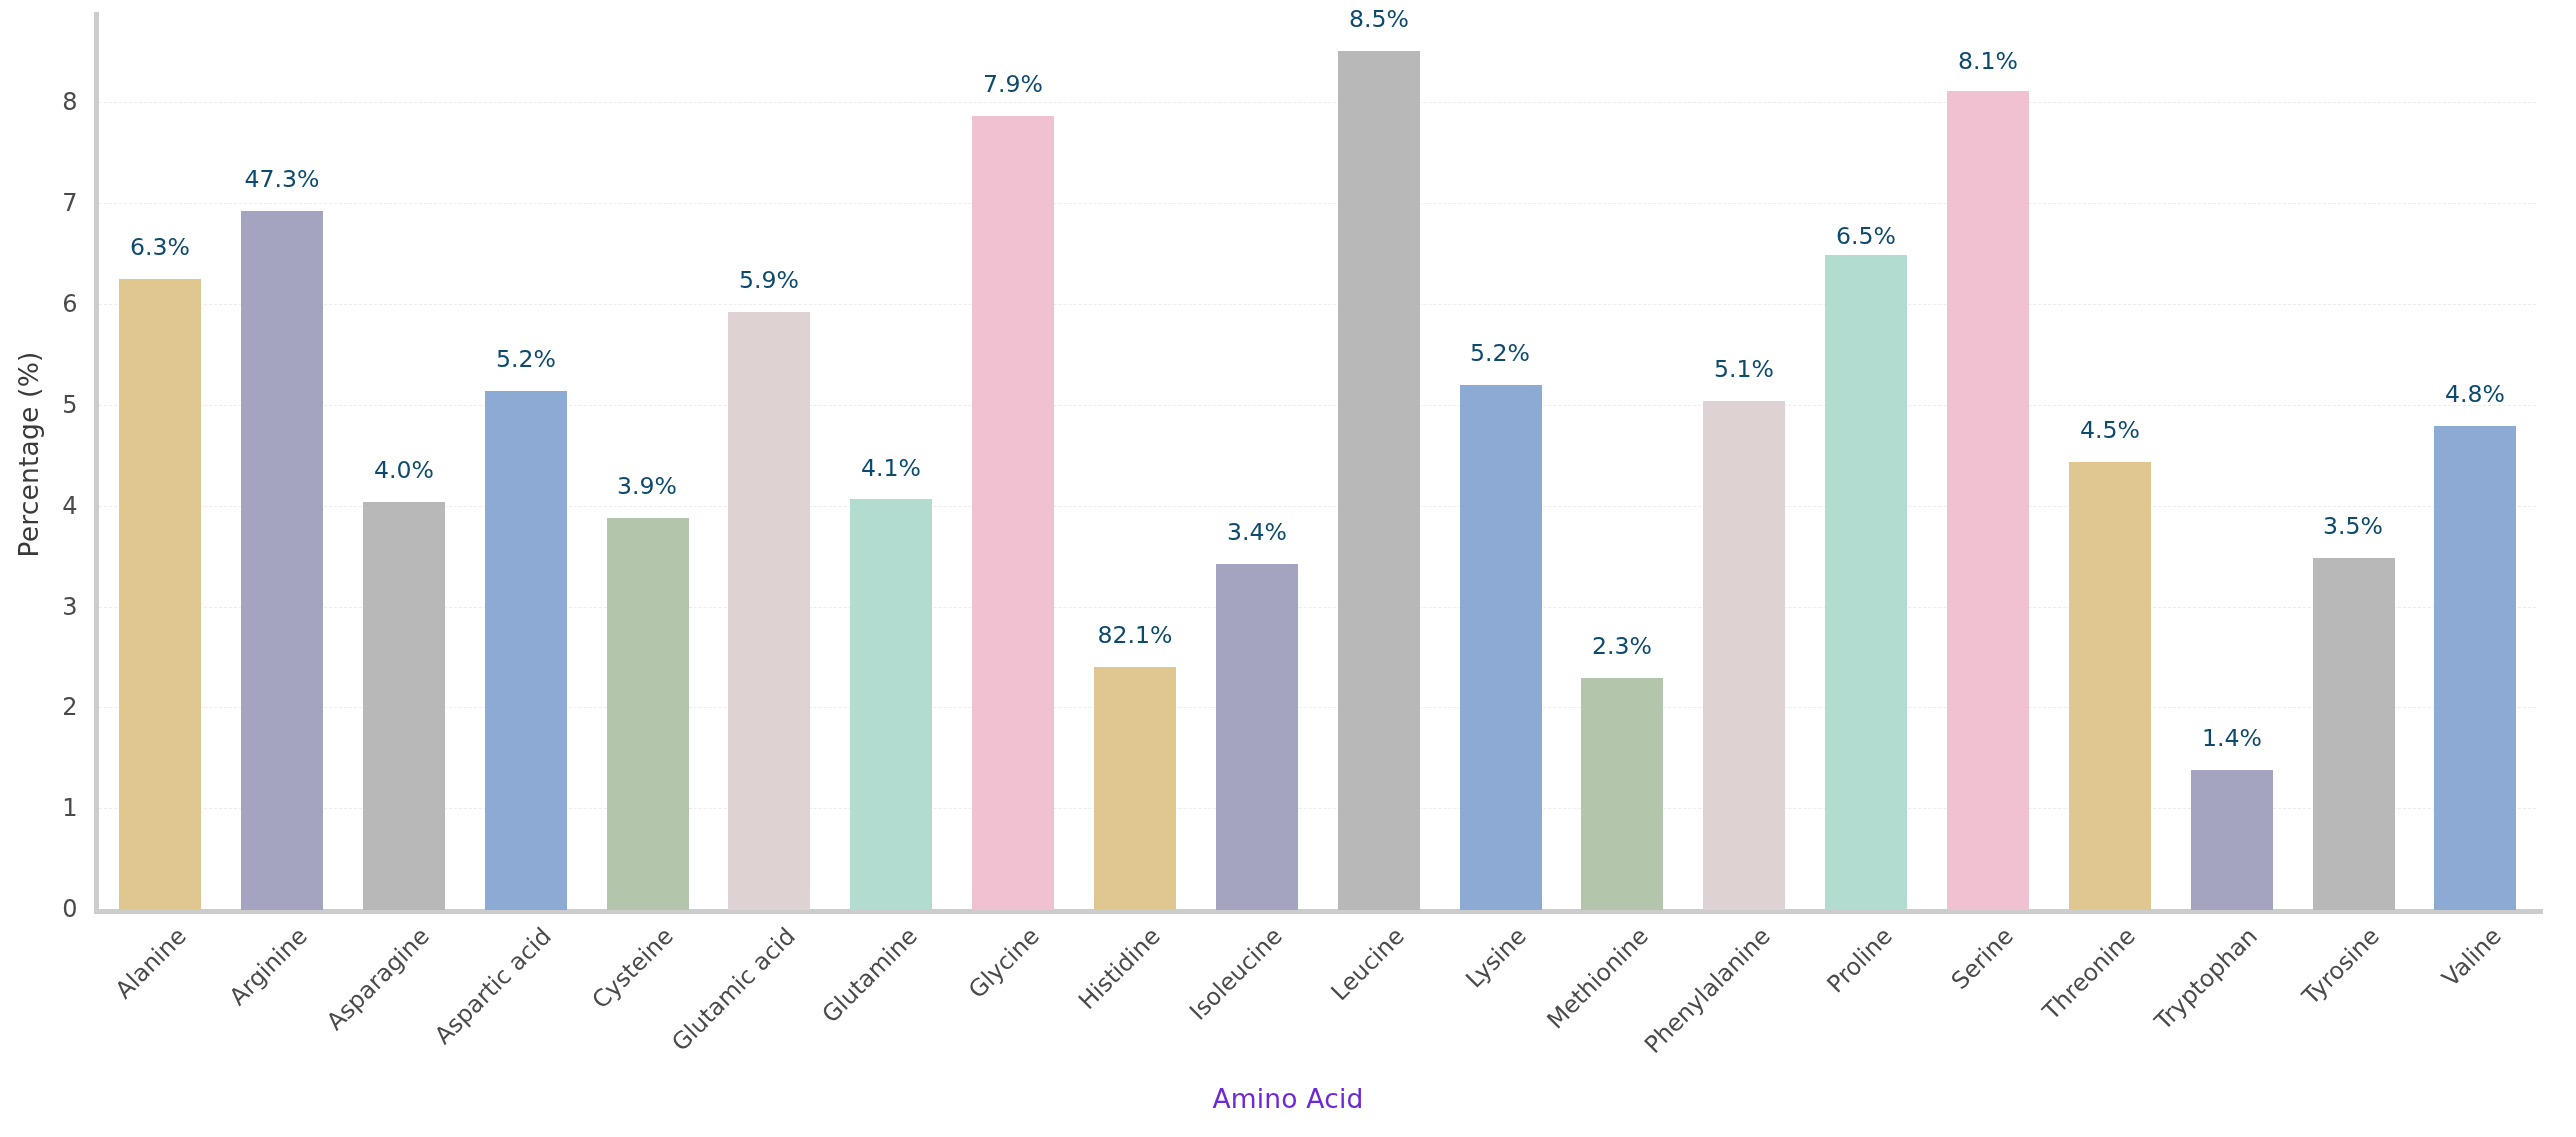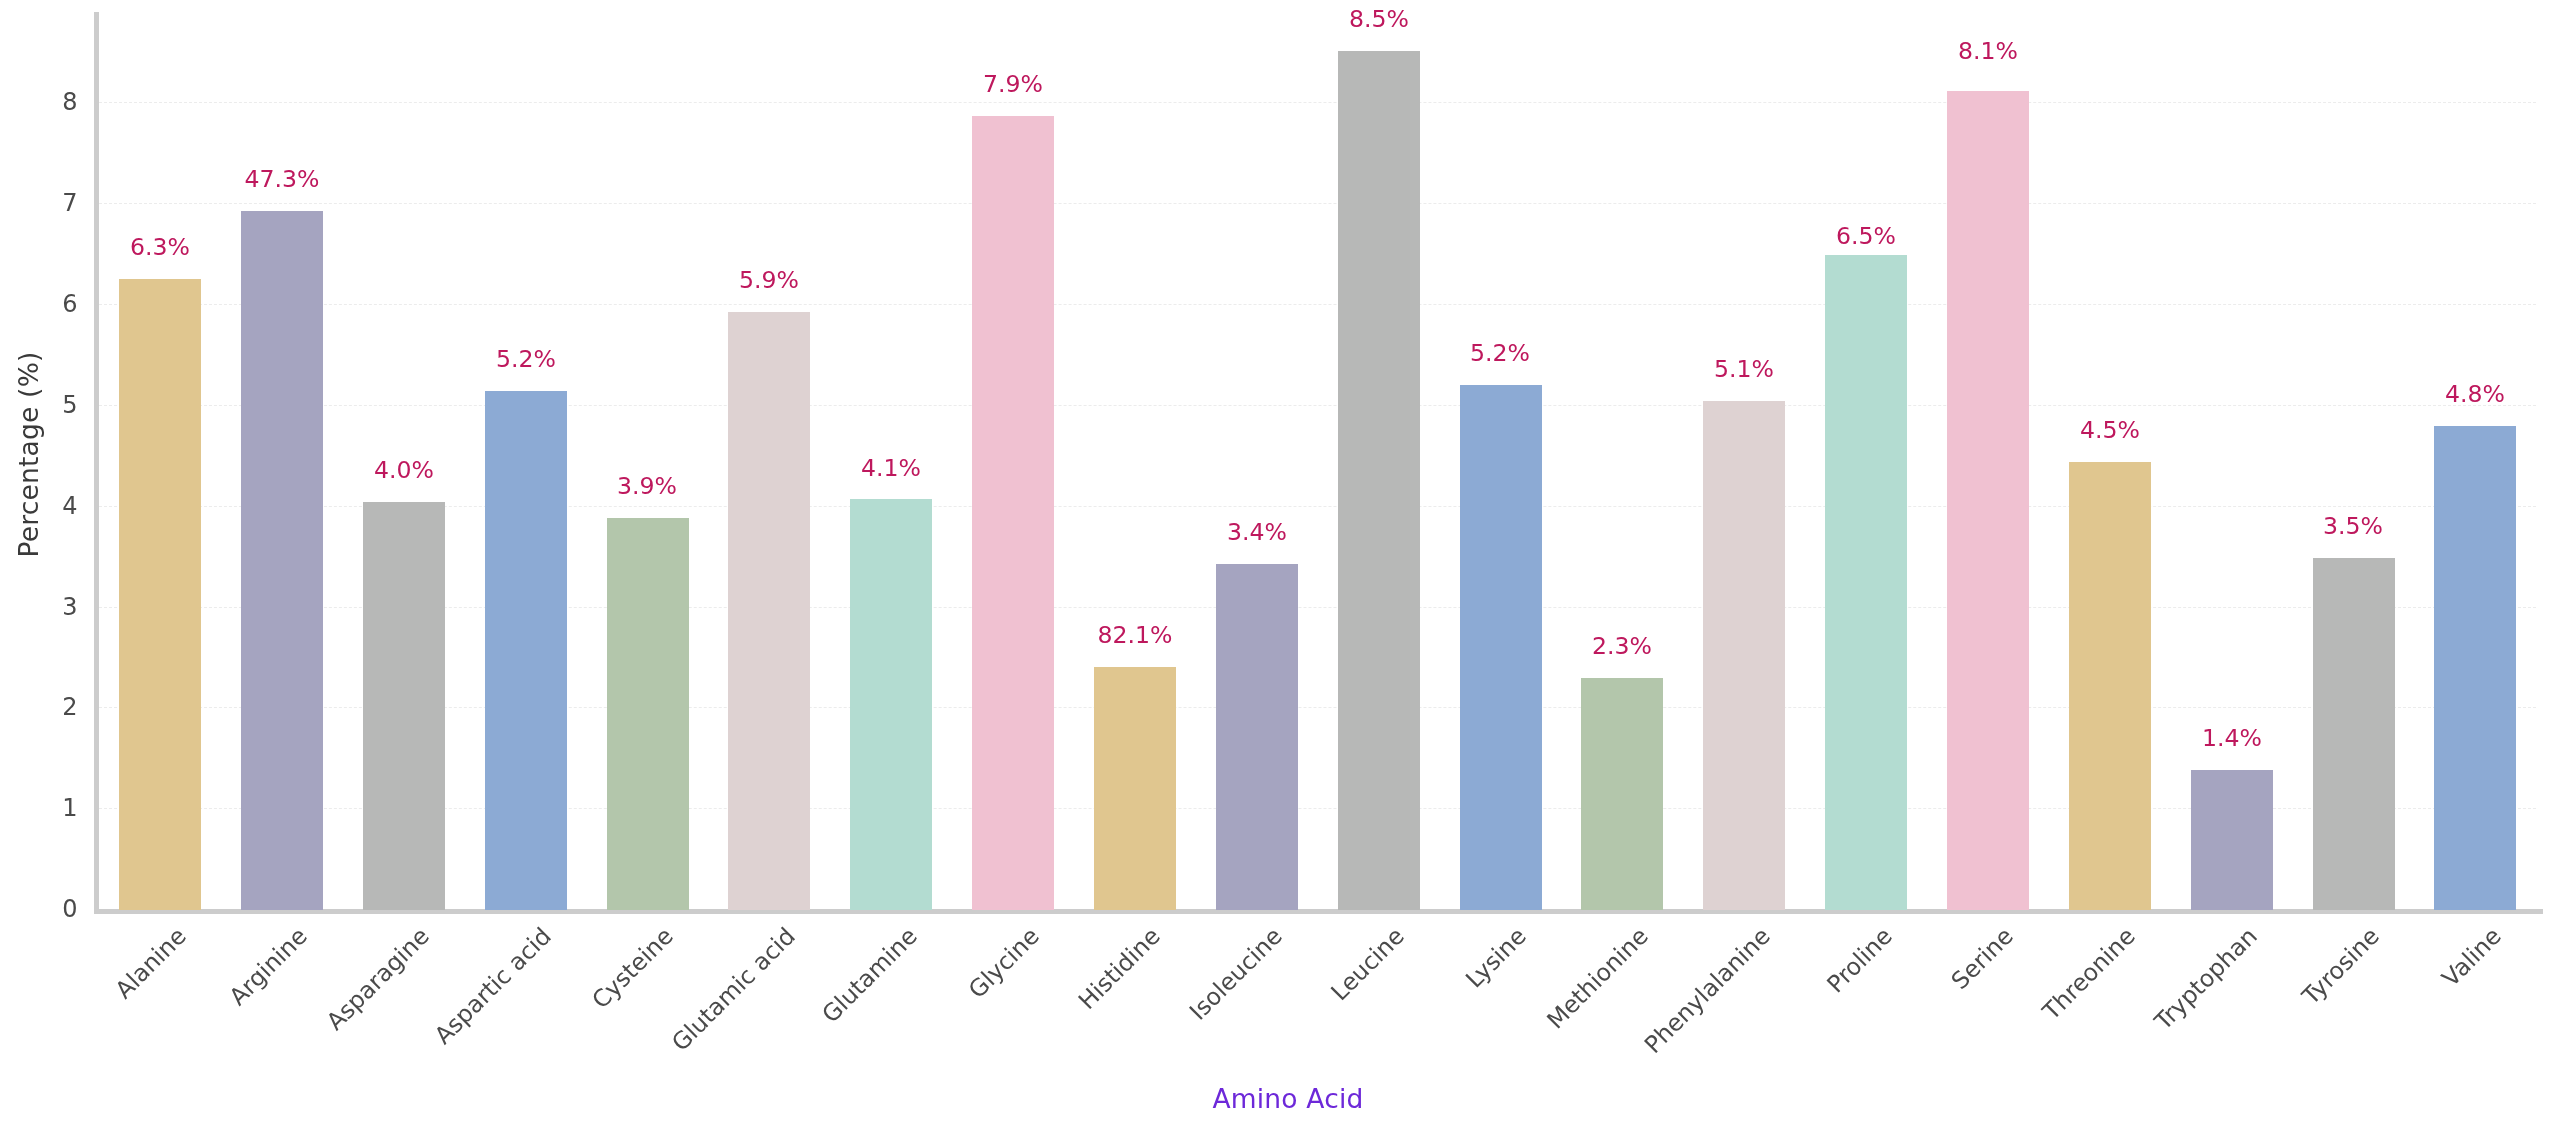--- a/index.html
+++ b/index.html
@@ -88,21 +88,21 @@
     left: 99px;
     top: 11.5px;
     width: 2437px;
     height: 898px;
   }
 
   .datalabel {
     position: absolute;
     text-align: center;
     font-size: 23.6px;
-    color: #be185d;
+    color: #0c4a6e;
     white-space: nowrap;
     transform: translateX(-50%);
   }
 
   
   .xtick-label {
     position: absolute;
     top: 922px;
     font-size: 23.6px;
     color: #4a4a4a;
@@ -176,21 +176,21 @@
       <div class="datalabel" style="left: 769px; top: 266px;">5.9%</div>
       <div class="datalabel" style="left: 891px; top: 454px;">4.1%</div>
       <div class="datalabel" style="left: 1013px; top: 70px;">7.9%</div>
       <div class="datalabel" style="left: 1135px; top: 621px;">82.1%</div>
       <div class="datalabel" style="left: 1257px; top: 518px;">3.4%</div>
       <div class="datalabel" style="left: 1379px; top: 4.9px;">8.5%</div>
       <div class="datalabel" style="left: 1500px; top: 339px;">5.2%</div>
       <div class="datalabel" style="left: 1622px; top: 632px;">2.3%</div>
       <div class="datalabel" style="left: 1744px; top: 355px;">5.1%</div>
       <div class="datalabel" style="left: 1866px; top: 210px; margin-top: 12px;">6.5%</div>
-      <div class="datalabel" style="left: 1988px; top: 37px;">8.1%</div>
+      <div class="datalabel" style="left: 1988px; top: 47px;">8.1%</div>
       <div class="datalabel" style="left: 2110px; top: 416px;">4.5%</div>
       <div class="datalabel" style="left: 2232px; top: 724px;">1.4%</div>
       <div class="datalabel" style="left: 2353px; top: 512px;">3.5%</div>
       <div class="datalabel" style="left: 2475px; top: 380px;">4.8%</div>
     </div>
 
   <div id="xticklayer">
       <div class="xtick-label" style="left: 172px; transform: translateX(-100%) rotate(-45deg);">Alanine</div>
       <div class="xtick-label" style="left: 293px; transform: translateX(-100%) rotate(-45deg);">Arginine</div>
       <div class="xtick-label" style="left: 415px; transform: translateX(-100%) rotate(-45deg);">Asparagine</div>

